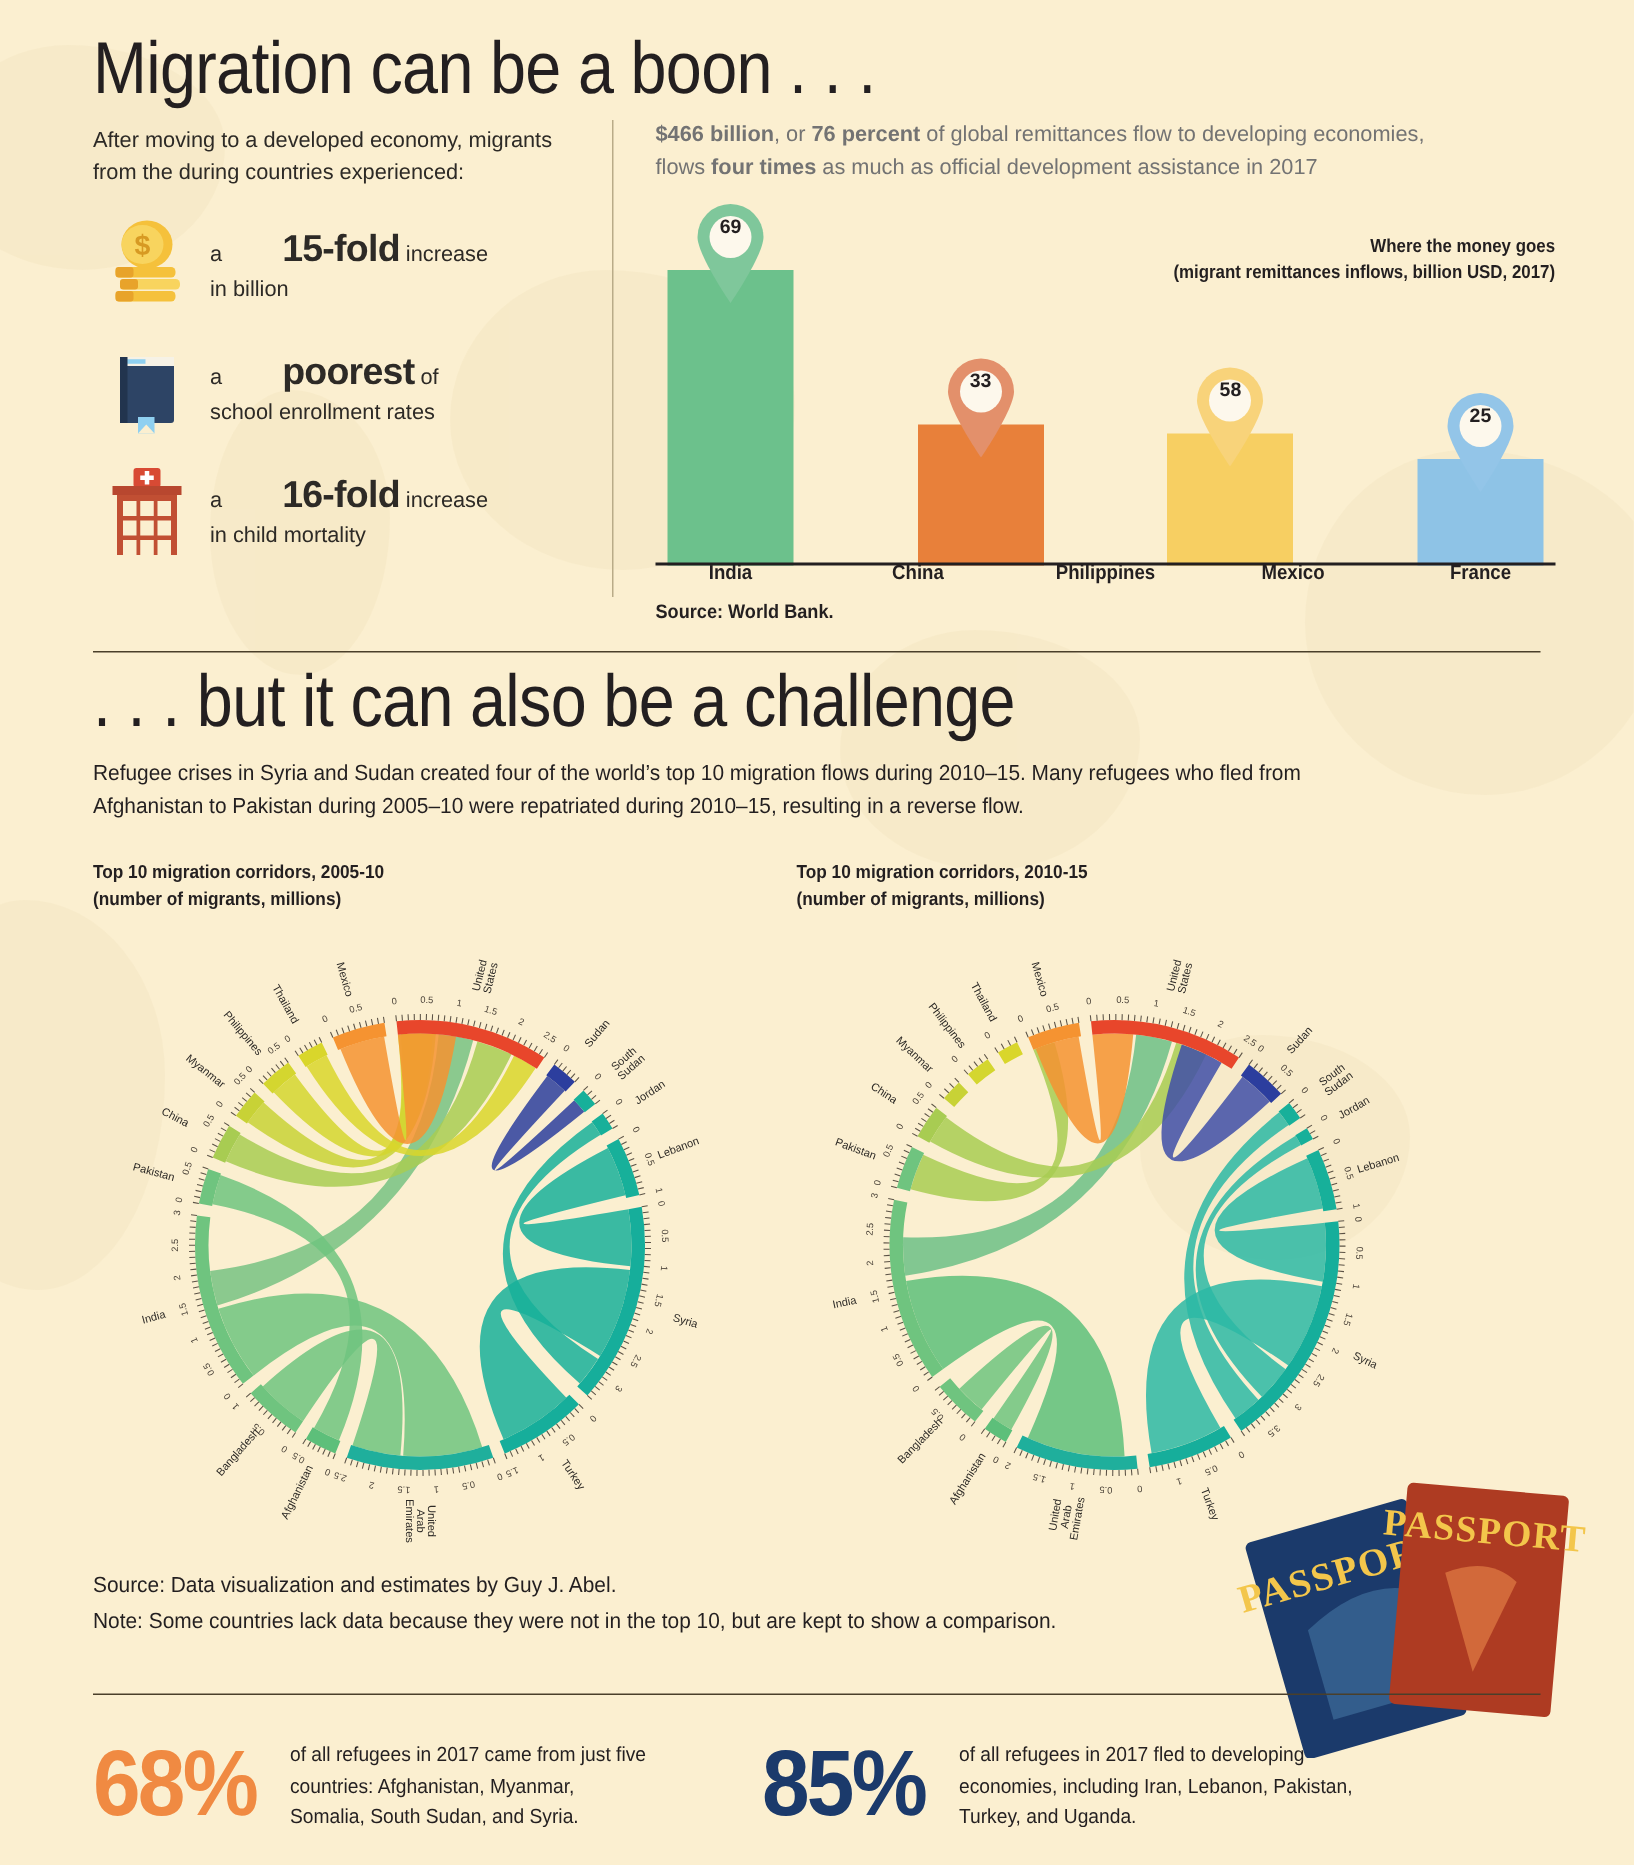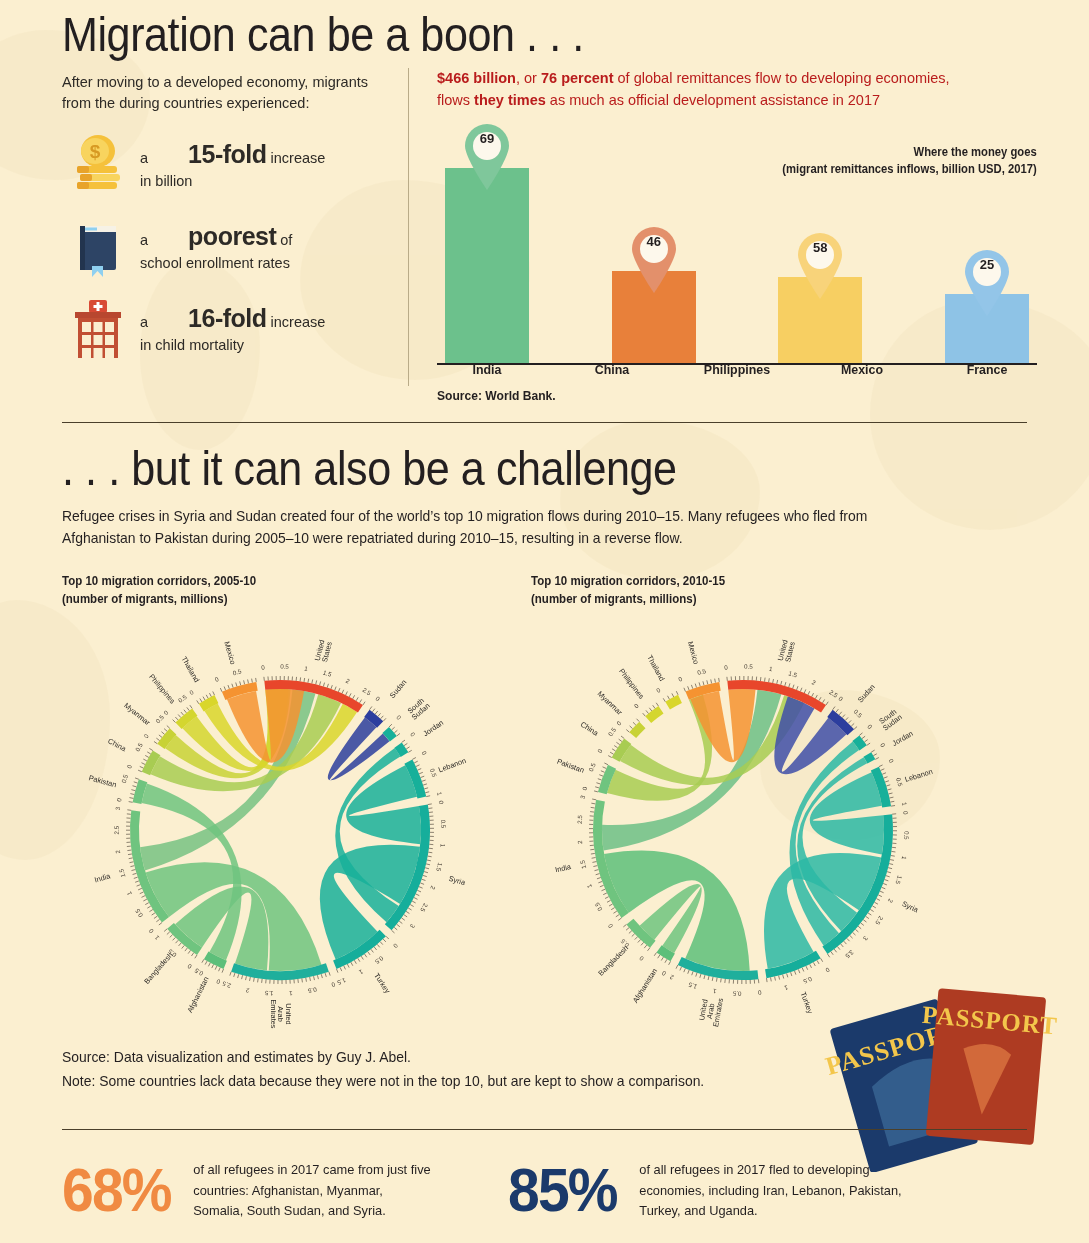--- a/index.html
+++ b/index.html
@@ -22,32 +22,32 @@
     font-size:49px;
     letter-spacing:-0.5px;
     transform:scaleX(.88);
     transform-origin:left center;
     color:#231f20;
     white-space:nowrap;
   }
   .rule{height:1px;background:#4a3f2a;}
 
   
-  #sec1{position:absolute;left:0;top:0;width:877px;height:410px;}
+  #sec1{position:absolute;left:0;top:12px;width:877px;height:410px;}
   #title1{position:absolute;left:62px;top:6px;}
   #col-left{position:absolute;left:62px;top:72px;width:330px;}
   .lead{font-size:14.5px;line-height:1.45;color:#2d2a26;}
   .stat-row{display:flex;align-items:center;margin-top:20px;}
   .stat-ico{width:72px;flex:0 0 72px;display:flex;justify-content:center;align-items:center;}
   .stat-txt{font-size:14.5px;line-height:1.35;color:#2d2a26;padding-left:6px;}
   .big{font-size:25px;font-weight:bold;letter-spacing:-.5px;margin-left:36px;}
   .vdiv{position:absolute;left:408px;top:68px;width:1px;height:318px;background:#b9ab88;}
 
   #col-right{position:absolute;left:437px;top:68px;width:600px;}
-  .blurb{font-size:14.5px;line-height:1.5;color:#b91c1c;}
+  .blurb{font-size:14.5px;line-height:1.5;color:#737373;}
   .blurb b{font-weight:bold;}
   .chart-capt{position:absolute;right:0px;top:76px;text-align:right;font-size:12.5px;font-weight:bold;line-height:1.35;transform:scaleX(.9);transform-origin:right center;}
 
   
   #barchart{position:absolute;left:437px;top:130px;width:600px;height:235px;}
   .bars{position:absolute;left:8px;right:8px;bottom:0;height:230px;display:flex;justify-content:space-between;align-items:flex-start;}
   .barwrap{width:84px;position:relative;display:flex;flex-direction:column;justify-content:flex-end;height:100%;}
   .bar{width:100%;}
   .pin{position:absolute;left:50%;transform:translateX(-50%);width:52px;height:68px;}
   .pin svg{display:block;}
@@ -166,21 +166,21 @@
         <span>in child mortality</span>
       </div>
     </div>
   </div>
 
   <div class="vdiv"></div>
 
   <div id="col-right">
     <div class="blurb">
       <b>$466 billion</b><span>, or </span><b>76 percent</b><span> of global remittances flow to developing economies,</span><br>
-      <span>flows </span><b>they times</b><span> as much as official development assistance in 2017</span>
+      <span>flows </span><b>four times</b><span> as much as official development assistance in 2017</span>
     </div>
     <div class="chart-capt">
       <div>Where the money goes</div>
       <div>(migrant remittances inflows, billion USD, 2017)</div>
     </div>
   </div>
 
   <div id="barchart">
     <div class="bars" id="bars">
         <div class="barwrap">
@@ -192,21 +192,21 @@
             <div class="pv">69</div>
           </div>
           <div class="bar" style="height: 197px; background: rgb(108, 193, 140);"></div>
         </div>
         <div class="barwrap">
           <div class="pin" style="bottom: 72px;">
             <svg width="52" height="68" viewBox="0 0 52 68">
               <path d="M26 68 C26 68 4 36 4 24 A22 22 0 0 1 48 24 C48 36 26 68 26 68 Z" fill="#E3906B"></path>
               <circle cx="26" cy="24" r="14" fill="#FDF8EC"></circle>
             </svg>
-            <div class="pv">46</div>
+            <div class="pv">33</div>
           </div>
           <div class="bar" style="height: 94px; background: rgb(232, 128, 58);"></div>
         </div>
         <div class="barwrap">
           <div class="pin" style="bottom: 66px;">
             <svg width="52" height="68" viewBox="0 0 52 68">
               <path d="M26 68 C26 68 4 36 4 24 A22 22 0 0 1 48 24 C48 36 26 68 26 68 Z" fill="#F8D37A"></path>
               <circle cx="26" cy="24" r="14" fill="#FDF8EC"></circle>
             </svg>
             <div class="pv">58</div>

